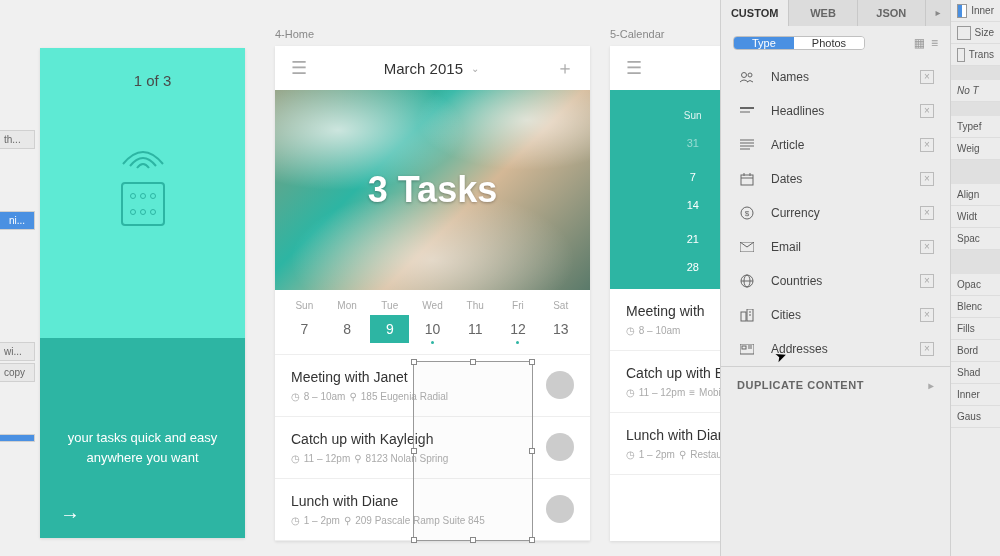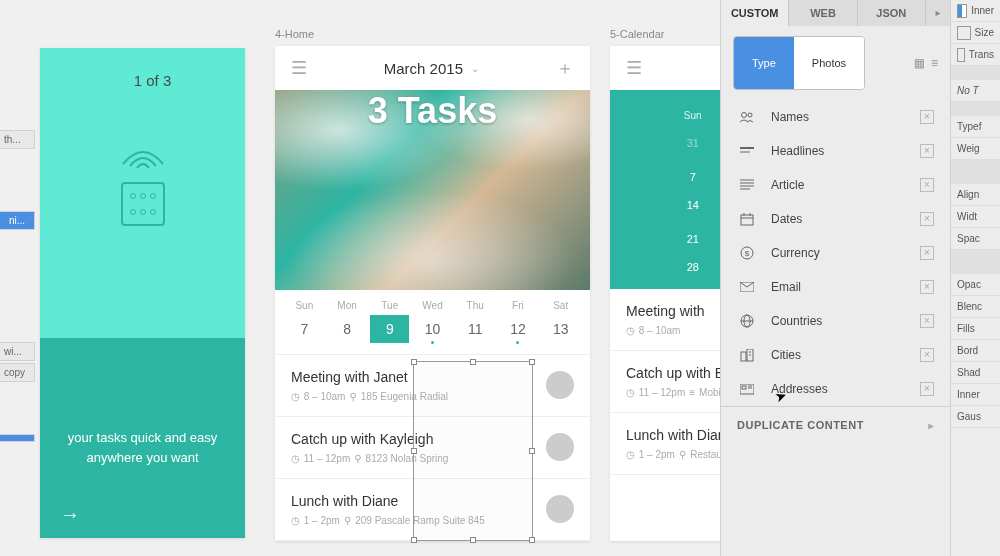--- a/index.html
+++ b/index.html
@@ -37,21 +37,21 @@
 .ab1 .teal-section { position: absolute; left: 0; right: 0; top: 290px; bottom: 0; background: #2db5a3; color: #fff; padding: 90px 18px 0; }
 .ab1 .teal-section p { font-size: 13px; line-height: 1.5; font-weight: 300; }
 .ab1 .arrow { position: absolute; bottom: 14px; left: 20px; color: #fff; font-size: 20px; }
 
 
 .ab2-label { left: 240px; top: 28px; }
 .ab2 { left: 240px; top: 46px; width: 315px; height: 495px; }
 .ab2 .topbar { height: 44px; display: flex; align-items: center; justify-content: space-between; padding: 0 16px; }
 .ab2 .burger, .ab2 .plus { color: #aaa; font-size: 18px; cursor: pointer; }
 .ab2 .title { font-size: 15px; color: #333; font-weight: 300; display: flex; align-items: center; gap: 8px; }
-.ab2 .hero { height: 200px; background: linear-gradient(135deg, #8a9a7a 0%, #2db5a3 35%, #d4b896 60%, #5a7a6a 100%); position: relative; display: flex; justify-content: center; overflow: hidden; }
+.ab2 .hero { height: 200px; background: linear-gradient(135deg, #8a9a7a 0%, #2db5a3 35%, #d4b896 60%, #5a7a6a 100%); position: relative; display: flex; align-items: center; justify-content: center; overflow: hidden; }
 .ab2 .hero::before { content: ''; position: absolute; inset: 0; background: radial-gradient(ellipse 40% 30% at 20% 20%, rgba(255,255,255,0.7), transparent), radial-gradient(ellipse 35% 25% at 80% 15%, rgba(255,255,255,0.6), transparent), radial-gradient(ellipse 45% 35% at 50% 85%, rgba(255,255,255,0.5), transparent); }
 .ab2 .hero-text { position: relative; color: #fff; font-size: 36px; font-weight: 600; text-shadow: 0 1px 3px rgba(0,0,0,0.3); }
 .ab2 .calrow { display: flex; padding: 10px 8px; }
 .ab2 .calcell { flex: 1; text-align: center; }
 .ab2 .calcell .dow { font-size: 10px; color: #aaa; margin-bottom: 10px; }
 .ab2 .calcell .num { font-size: 14px; color: #666; position: relative; }
 .ab2 .calcell.selected .num { background: #2db5a3; color: #fff; padding: 6px 0; margin: -6px 2px; }
 .ab2 .calcell .tick { width: 3px; height: 3px; background: #2db5a3; border-radius: 50%; margin: 4px auto 0; }
 .ab2 .tasks { border-top: 1px solid #eee; }
 .ab2 .task { padding: 14px 16px; border-bottom: 1px solid #eee; position: relative; }
@@ -82,21 +82,21 @@
 .ab3 .task .avatar.a2 { background: linear-gradient(135deg,#f0d4b0,#e0b890); }
 
 
 .inspector { position: absolute; right: 0; top: 0; width: 310px; height: 556px; background: #ececec; border-left: 1px solid #d0d0d0; }
 .insp-tabs { display: flex; height: 26px; background: #dcdcdc; }
 .insp-tab { flex: 1; text-align: center; font-size: 11px; line-height: 26px; font-weight: 600; color: #666; border-right: 1px solid #c8c8c8; cursor: pointer; }
 .insp-tab.active { background: #ececec; color: #333; }
 .insp-arrow { width: 24px; text-align: center; line-height: 26px; color: #888; font-size: 10px; }
 .filters { padding: 10px 12px; display: flex; align-items: center; gap: 10px; }
 .pill-group { display: flex; border: 1px solid #c0c0c0; border-radius: 4px; overflow: hidden; }
-.pill { padding: 20px 18px; font-size: 11px; color: #333; cursor: pointer; background: #fff; }
+.pill { padding: 0 18px; font-size: 11px; color: #333; cursor: pointer; background: #fff; }
 .pill.active { background: #4a90e2; color: #fff; }
 .view-icons { margin-left: auto; display: flex; gap: 6px; color: #999; }
 .type-list { padding: 0 12px; }
 .type-item { display: flex; align-items: center; padding: 10px 4px; font-size: 12px; color: #444; cursor: pointer; }
 .type-item .ticon { width: 20px; margin-right: 14px; color: #666; display: inline-flex; justify-content: center; }
 .type-item .del { margin-left: auto; width: 14px; height: 14px; border: 1px solid #bbb; color: #aaa; font-size: 10px; line-height: 12px; text-align: center; cursor: pointer; }
 .cursor { position: absolute; left: 48px; top: 280px; font-size: 14px; color: #000; transform: rotate(-20deg); }
 .dup-section { border-top: 1px solid #d0d0d0; padding: 12px 16px; font-size: 11px; font-weight: 600; color: #666; letter-spacing: 0.5px; display: flex; align-items: center; }
 .dup-section .chev { margin-left: auto; color: #aaa; font-size: 10px; }
 

